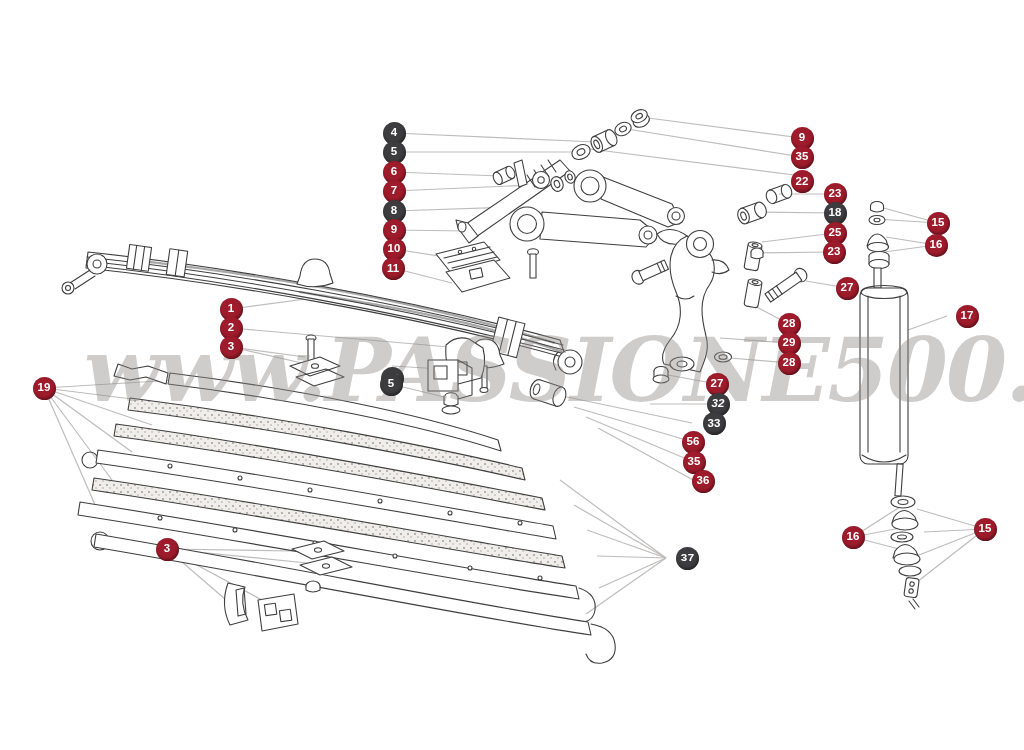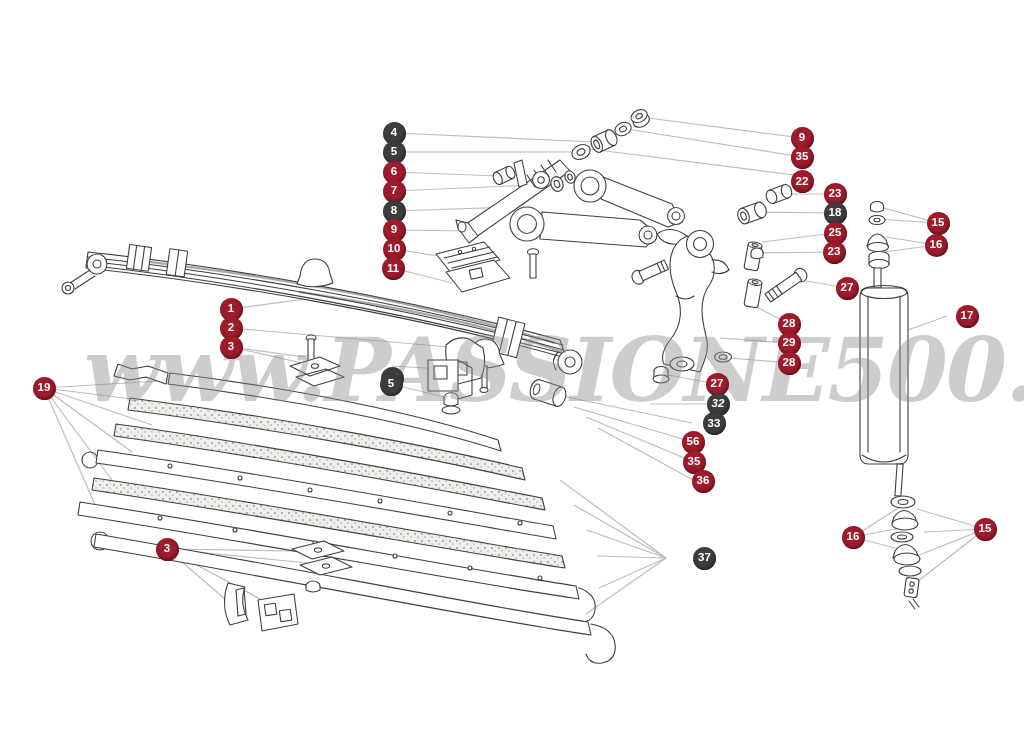--- a/index.html
+++ b/index.html
@@ -413,18 +413,18 @@
       <div class="marker red" style="left: 681.5px; top: 430.5px;">56</div>
       <div class="marker red" style="left: 682.5px; top: 450.5px; text-align: center;">35</div>
       <div class="marker red" style="left: 683.5px; top: 469.5px; margin-left: 8px;">36</div>
       <div class="marker red" style="left: 219.5px; top: 297.5px;">1</div>
       <div class="marker red" style="left: 219.5px; top: 316.5px;">2</div>
       <div class="marker red" style="left: 219.5px; top: 335.5px;">3</div>
       <div class="marker dark" style="left: 380.5px; top: 367px;">12</div>
       <div class="marker dark" style="left: 379.5px; top: 372.5px;">5</div>
       <div class="marker red" style="left: 32.5px; top: 376.5px;">19</div>
       <div class="marker red" style="left: 155.5px; top: 537.5px;">3</div>
-      <div class="marker dark" style="left: 693px; top: 546.5px;">37</div>
+      <div class="marker dark" style="left: 676px; top: 546.5px; font-family: Liberation Mono, monospace;">37</div>
       <div class="marker red" style="left: 841.5px; top: 525.5px;">16</div>
       <div class="marker red" style="left: 973.5px; top: 517.5px;">15</div>
     </div>
 
 </div>
 
 </body></html>

